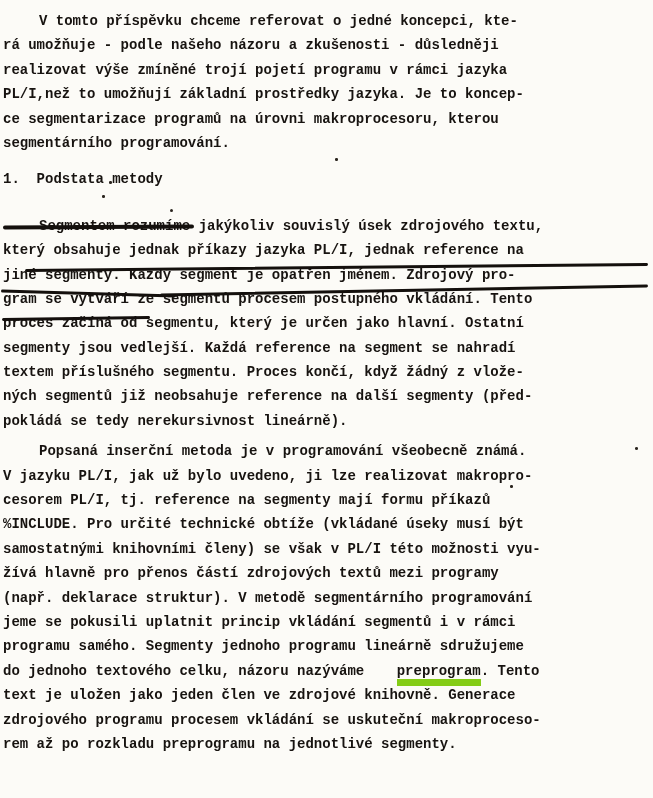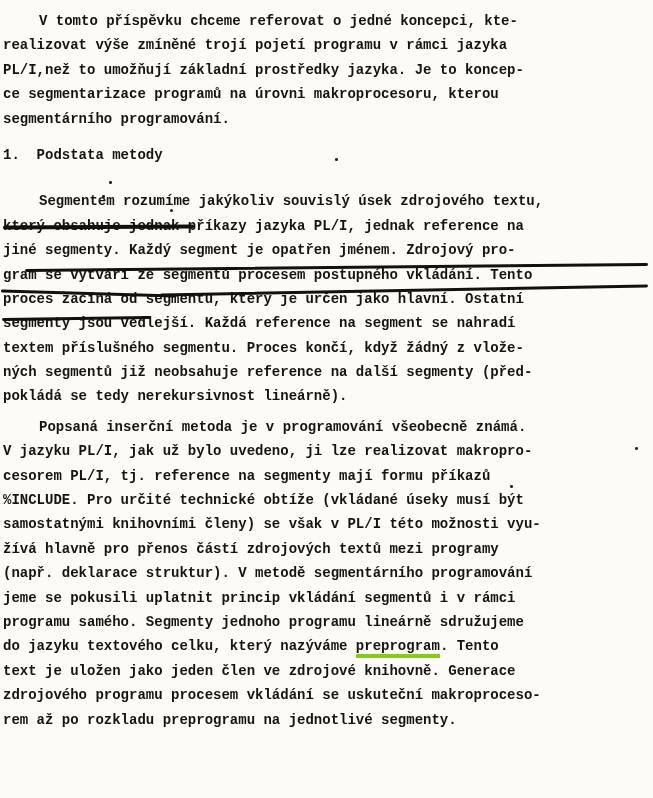--- a/index.html
+++ b/index.html
@@ -15,21 +15,21 @@
     color:#171310;
     overflow:hidden;
     padding-left:44px;
   }
   .content { position:absolute; left:3px; top:9px; width:648px; }
   .line { white-space:pre; height:24.4px; }
   .indent { text-indent:36px; }
   .heading { white-space:pre; margin-top:12px; height:24.4px; }
   .p2 { margin-top:22px; }
   .p3 { margin-top:6px; }
-  .u-term { border-bottom:4px solid #84cc16; }
+  .u-term { border-bottom:7px solid #84cc16;margin-left:24px; }
   .hand { position:absolute; background:#14100d; border-radius:2px; }
   .u-head { left:3px;  top:225px;   width:191px; height:4px;   transform:rotate(-0.3deg); }
   .u1     { left:25px; top:265.5px; width:623px; height:2.6px; transform:rotate(-0.55deg); }
   .u2a    { left:1px;  top:292px;   width:175px; height:2.6px; transform:rotate(1.65deg); }
   .u2b    { left:160px;top:289px;   width:488px; height:2.6px; transform:rotate(-1.05deg); }
   .u3     { left:2px;  top:316.5px; width:148px; height:3px;   transform:rotate(-0.8deg); }
   .speck  { position:absolute; background:#2a241e; border-radius:50%; width:3px; height:3px; }
   .s1 { left:170px; top:209px; }
   .s2 { left:109px; top:181px; width:2.5px; height:2.5px; }
   .s3 { left:102px; top:195px; width:2.5px; height:2.5px; }
@@ -38,20 +38,21 @@
   .s6 { left:335px; top:158px; width:2.5px; height:2.5px; }
 </style>
 </head>
 <body>
 
 <div class="page">
   <div class="content">
 
     <div class="para">
       <div class="line indent">V tomto příspěvku chceme referovat o jedné koncepci, kte-</div>
+      <div class="line">rá umožňuje - podle našeho názoru a zkušenosti - důsledněji</div>
       <div class="line">realizovat výše zmíněné trojí pojetí programu v rámci jazyka</div>
       <div class="line">PL/I,než to umožňují základní prostředky jazyka. Je to koncep-</div>
       <div class="line">ce segmentarizace programů na úrovni makroprocesoru, kterou</div>
       <div class="line">segmentárního programování.</div>
     </div>
 
     <div class="heading">1.  Podstata metody</div>
 
     <div class="para p2">
       <div class="line indent">Segmentem rozumíme jakýkoliv souvislý úsek zdrojového textu,</div>
@@ -68,21 +69,21 @@
     <div class="para p3">
       <div class="line indent">Popsaná inserční metoda je v programování všeobecně známá.</div>
       <div class="line">V jazyku PL/I, jak už bylo uvedeno, ji lze realizovat makropro-</div>
       <div class="line">cesorem PL/I, tj. reference na segmenty mají formu příkazů</div>
       <div class="line">%INCLUDE. Pro určité technické obtíže (vkládané úseky musí být</div>
       <div class="line">samostatnými knihovními členy) se však v PL/I této možnosti vyu-</div>
       <div class="line">žívá hlavně pro přenos částí zdrojových textů mezi programy</div>
       <div class="line">(např. deklarace struktur). V metodě segmentárního programování</div>
       <div class="line">jeme se pokusili uplatnit princip vkládání segmentů i v rámci</div>
       <div class="line">programu samého. Segmenty jednoho programu lineárně sdružujeme</div>
-      <div class="line"><span>do jazyku textového celku, který nazýváme </span><span class="u-term">preprogram</span><span>. Tento</span></div>
+      <div class="line"><span>do jednoho textového celku, názoru nazýváme </span><span class="u-term">preprogram</span><span>. Tento</span></div>
       <div class="line">text je uložen jako jeden člen ve zdrojové knihovně. Generace</div>
       <div class="line">zdrojového programu procesem vkládání se uskuteční makroproceso-</div>
       <div class="line">rem až po rozkladu preprogramu na jednotlivé segmenty.</div>
     </div>
 
   </div>
 
   <div class="hand u-head"></div>
   <div class="hand u1"></div>
   <div class="hand u2a"></div>

